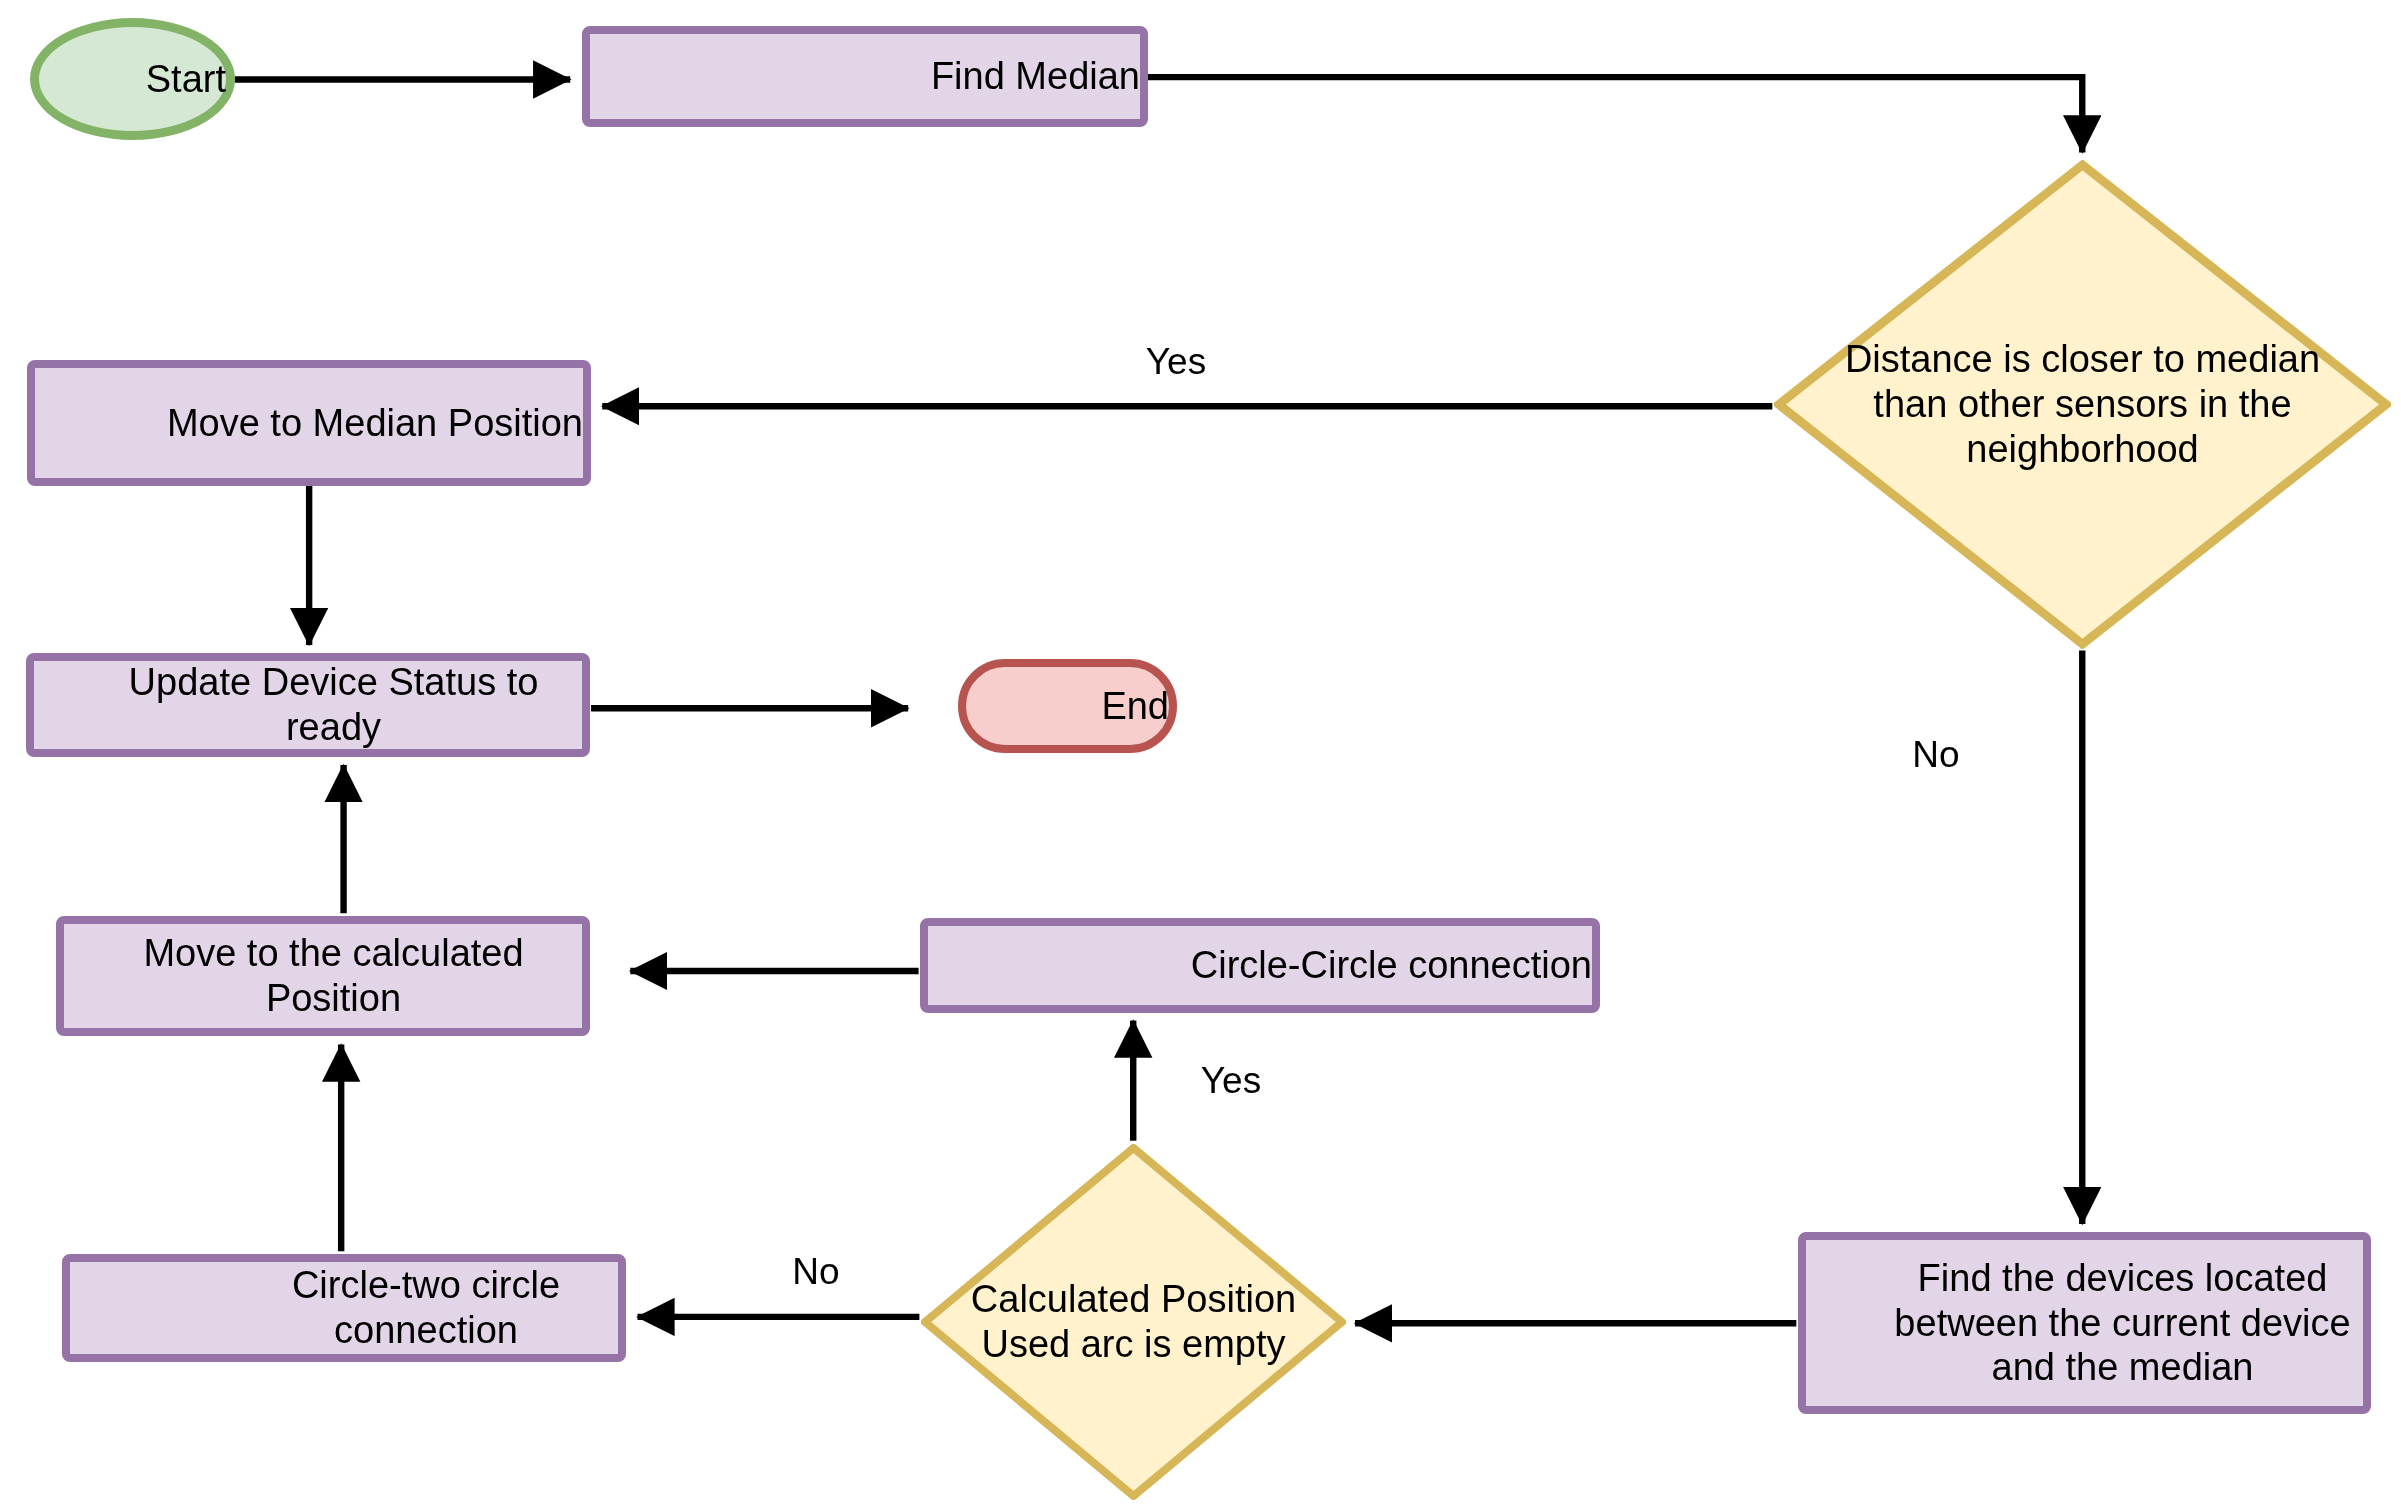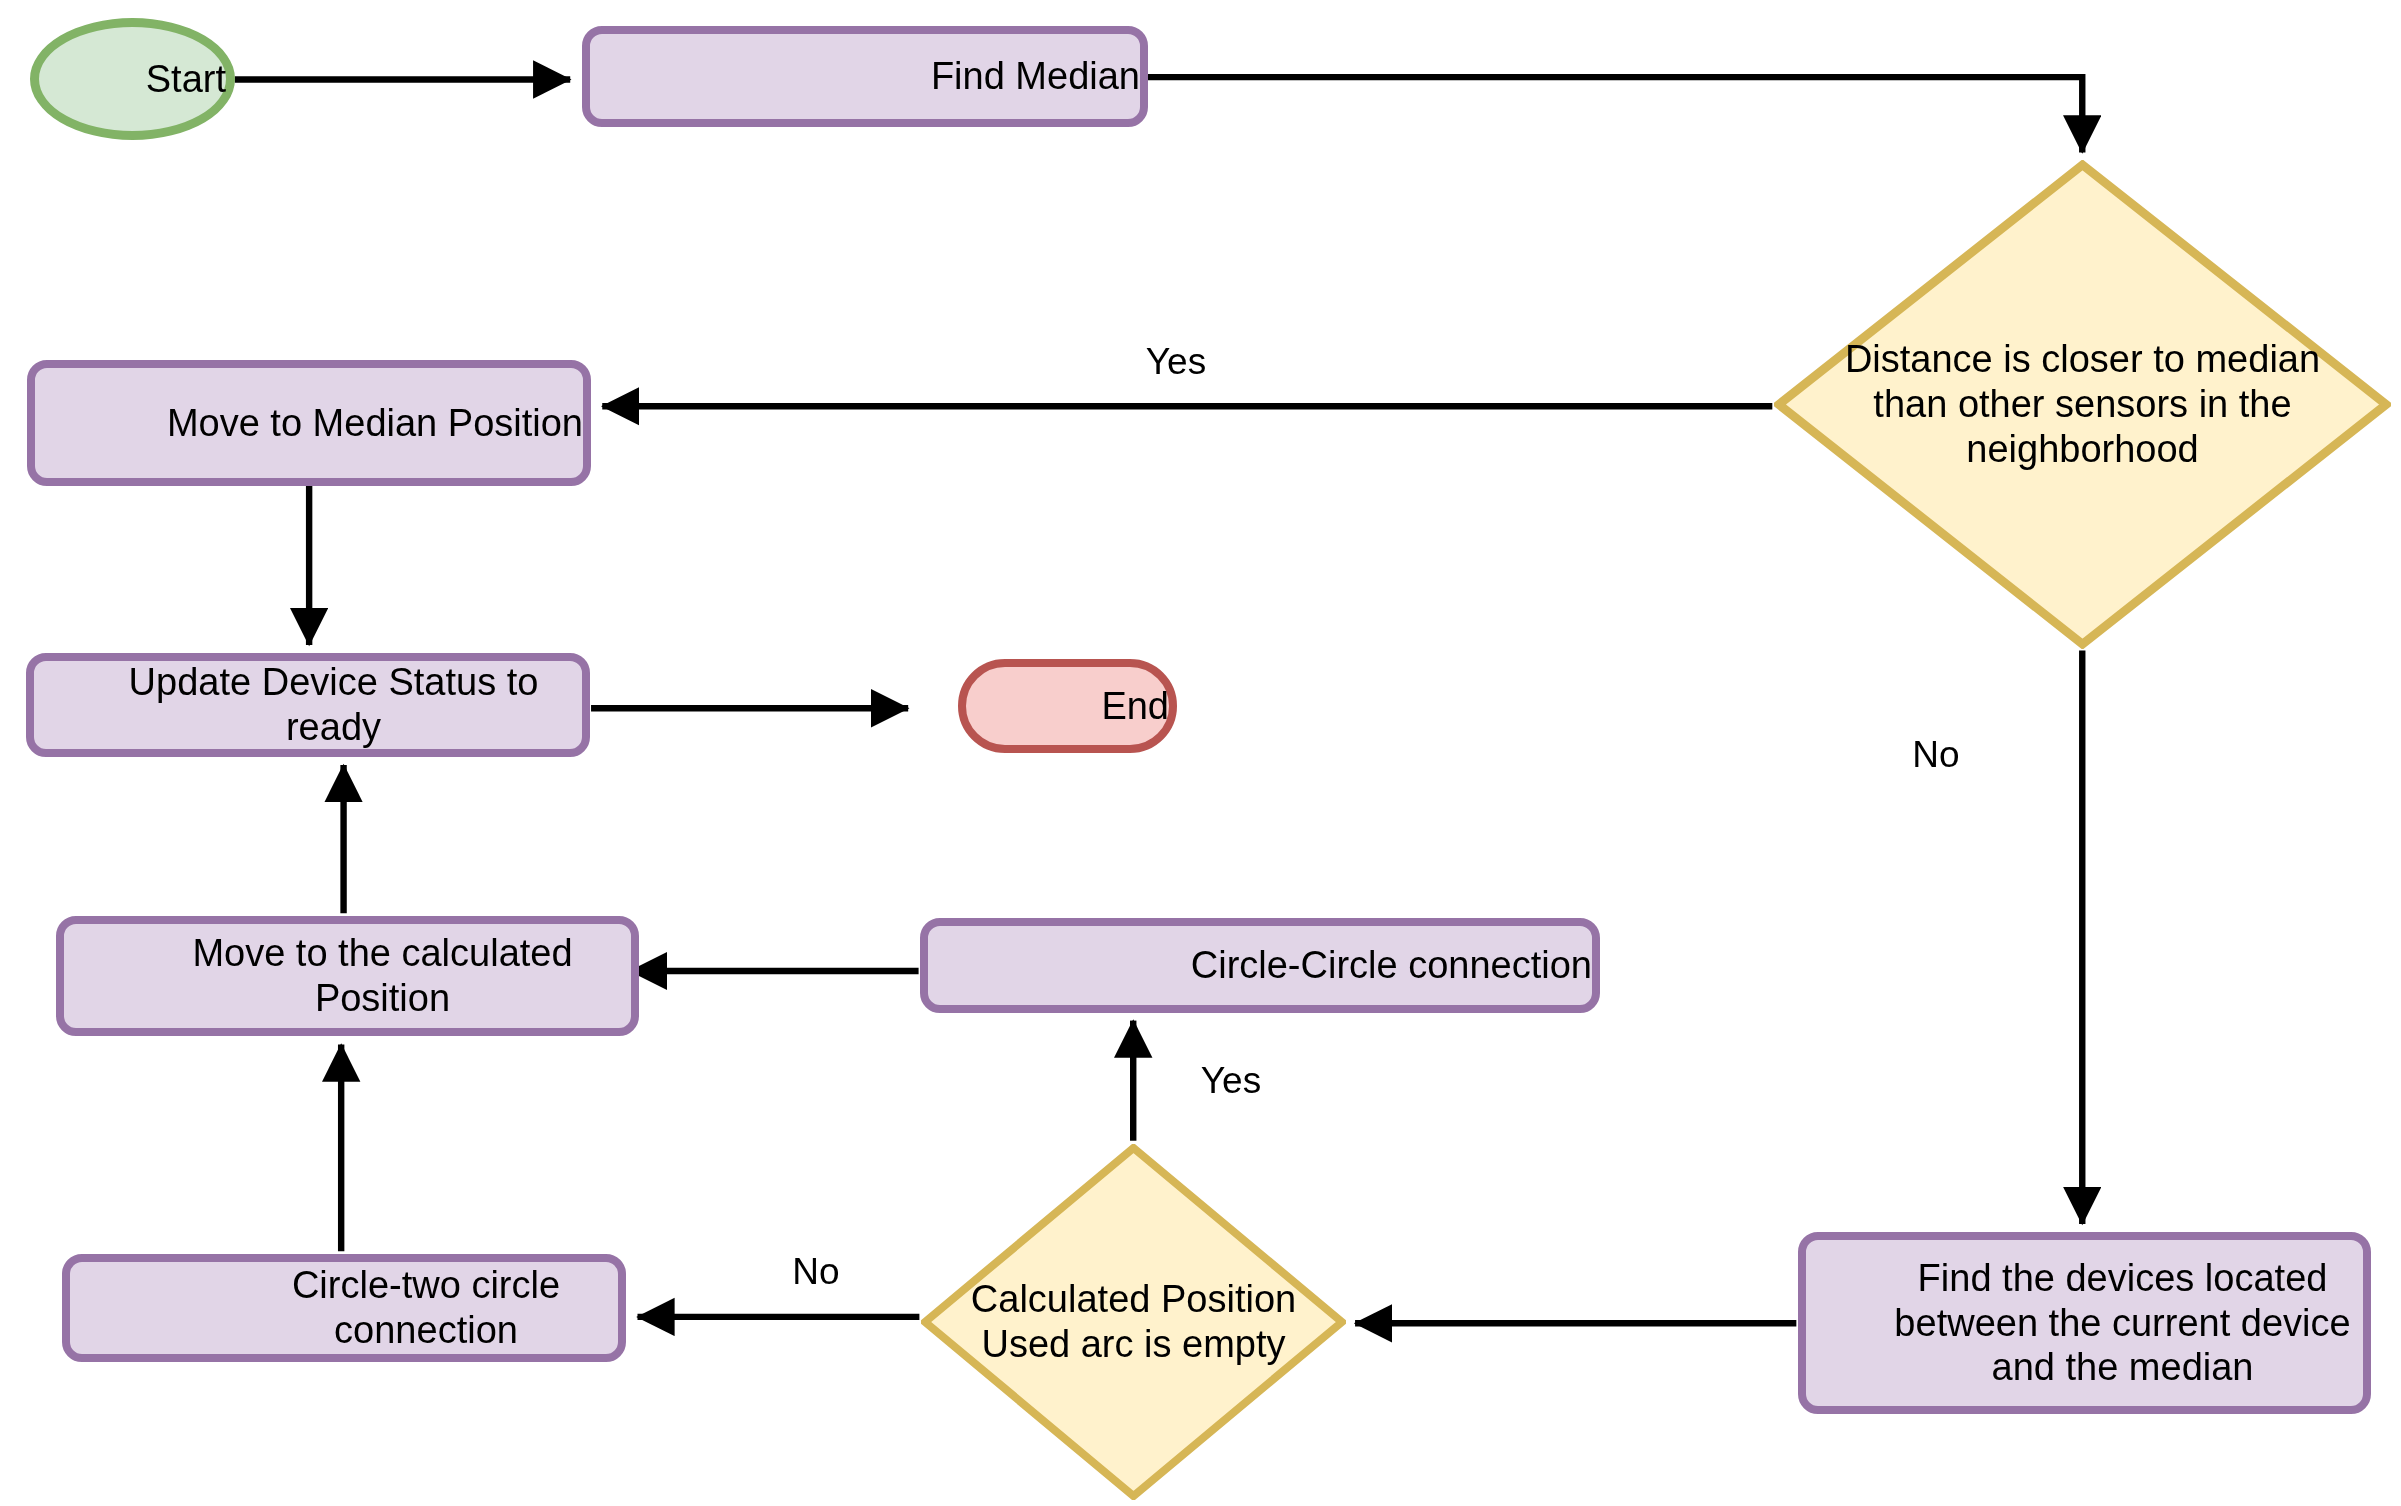--- a/index.html
+++ b/index.html
@@ -14,21 +14,21 @@
   #edge-layer line, #edge-layer polyline{
     stroke:#000000;stroke-width:8;fill:none;
   }
   .node{
     position:absolute;box-sizing:border-box;
     display:flex;align-items:center;justify-content:flex-end;
     text-align:center;color:#000;
     font-size:38px;line-height:1.18;font-weight:400;
   }
   .process{
-    background:#E1D5E7;border:8px solid #9673A6;border-radius:20px;
+    background:#E1D5E7;border:8px solid #9673A6;border-radius:8px;
   }
   .terminator-start{
     background:#D5E8D4;border:9.6px solid #82B366;border-radius:50%;
   }
   .terminator-end{
     background:#F8CECC;border:8.8px solid #B85450;border-radius:56px;
   }
   .decision{position:absolute;}
   .decision svg{position:absolute;left:0;top:0;width:100%;height:100%;}
   .decision .dlabel{
@@ -89,21 +89,21 @@
   </div>
 
   <div class="node process" style="left:26px;top:653px;width:564px;height:104px;">
     <span style="width:497px;">Update Device Status to ready</span>
   </div>
 
   <div class="node terminator-end" style="left:958px;top:659px;width:219px;height:94px;">
     <span>End</span>
   </div>
 
-  <div class="node process" style="left:56px;top:916px;width:583px;height:120px;">
+  <div class="node process" style="left:56px;top:916px;width:534px;height:120px;">
     <span style="width:497px;">Move to the calculated Position</span>
   </div>
 
   <div class="node process" style="left:920px;top:918px;width:680px;height:95px;">
     <span>Circle-Circle connection</span>
   </div>
 
   <div class="decision" style="left:921px;top:1144px;width:425px;height:356px;">
     <svg viewBox="0 0 530 444">
       <polygon points="265,5 525,222 265,439 5,222" fill="#FFF2CC" stroke="#D6B656" stroke-width="10"></polygon>

